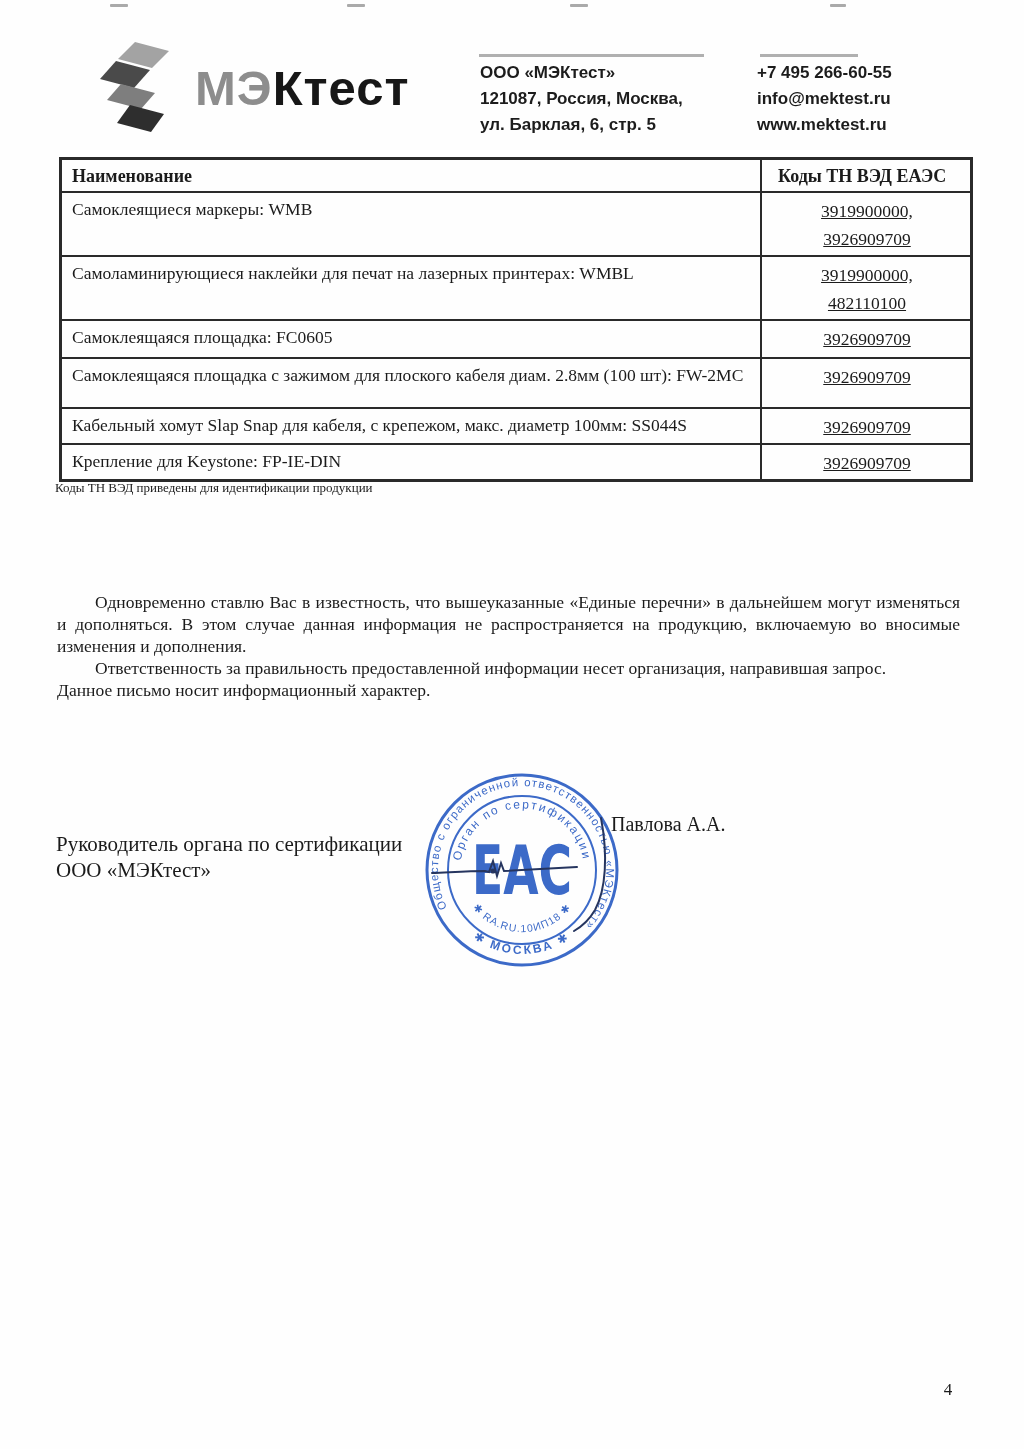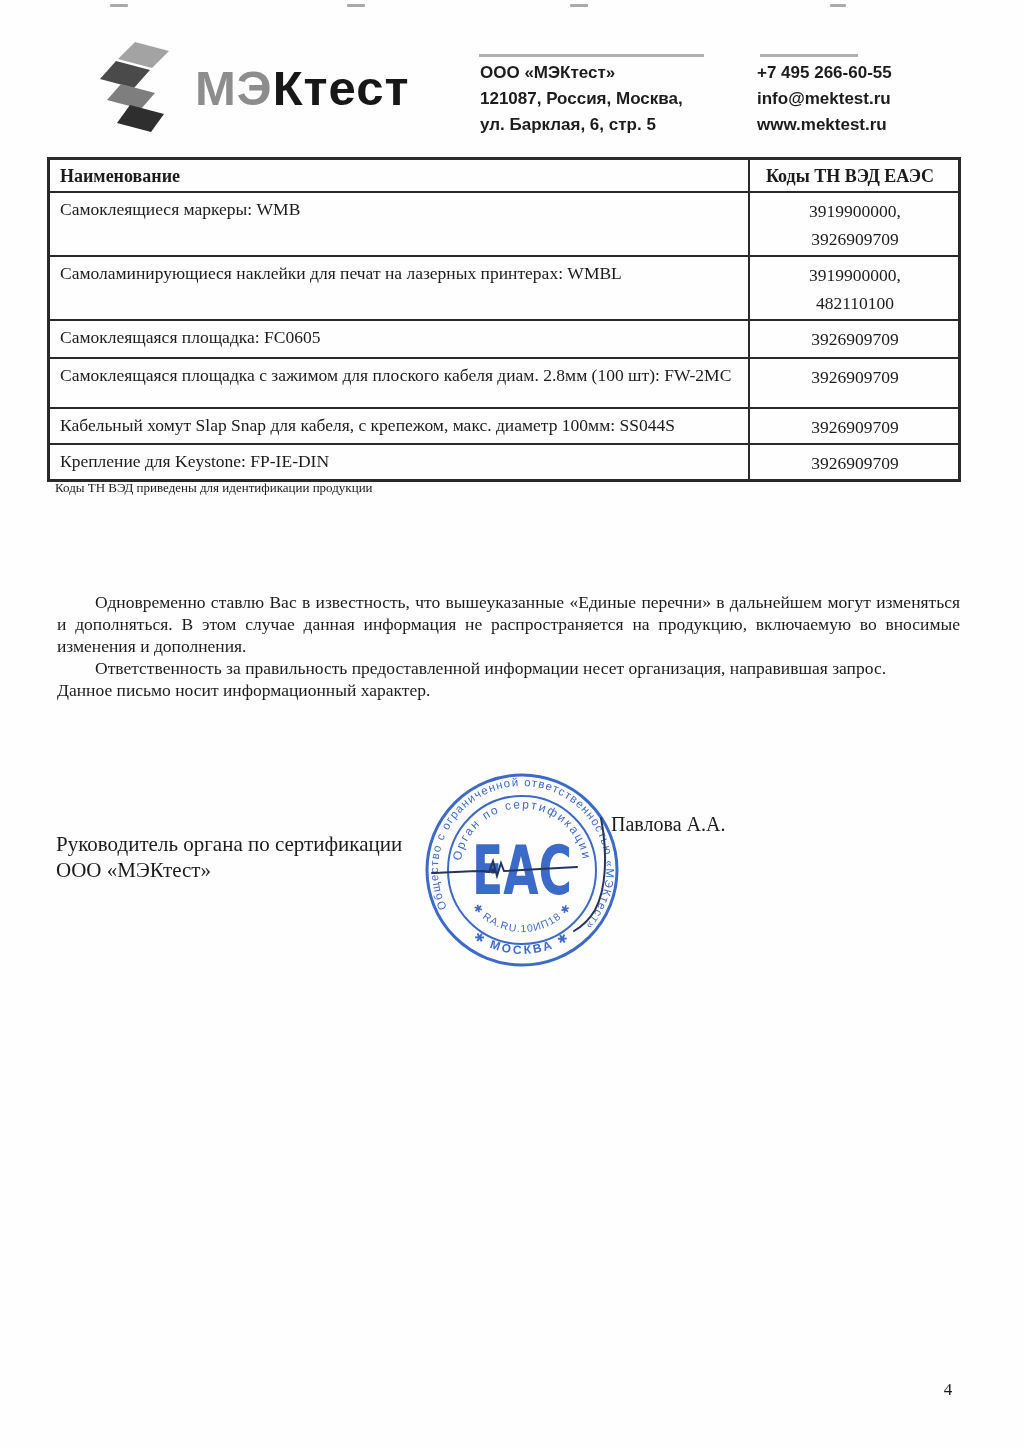--- a/index.html
+++ b/index.html
@@ -26,24 +26,24 @@
   .hdr-block{position:absolute;top:60px;font-family:"Liberation Sans","DejaVu Sans",sans-serif;font-weight:700;font-size:17px;line-height:26px;color:#1c1c1c;}
   .hdr-company{left:480px;}
   .hdr-contacts{left:757px;}
 
   
   .ved-table{position:absolute;left:48px;top:158px;width:910px;border-collapse:collapse;table-layout:fixed;font-size:17.5px;}
   .ved-table col.c-name{width:700px;}
   .ved-table col.c-codes{width:210px;}
   .ved-table td,.ved-table th{border:2px solid #2a2a2a;vertical-align:top;padding:4px 8px 2px 10px;line-height:24px;}
   .ved-table th{text-align:left;font-weight:700;font-size:18px;}
-  .ved-table th.codes-h{text-align:center;padding-left:0;}
-  .codes-cell{text-align:center;padding-left:4px;}
+  .ved-table th.codes-h{padding-left:16px;}
+  .codes-cell{text-align:center;padding-left:4px;text-decoration:underline;}
   .code-line{line-height:28px;}
-  .outer-border{outline:1px solid #2a2a2a;}
+  .outer-border{outline:1px solid #2a2a2a;margin-left:12px;}
 
   .note{position:absolute;left:55px;top:480px;font-size:13px;}
 
   .paragraphs{position:absolute;left:57px;top:591px;width:903px;font-size:17.5px;line-height:22px;}
   .paragraphs p{margin:0;}
   .p-indent{text-indent:38px;}
   .p-justify{text-align:justify;}
 
   .sig-title{position:absolute;left:56px;top:831px;font-size:21px;line-height:26px;}
   .signer{position:absolute;left:611px;top:813px;font-size:20px;}

